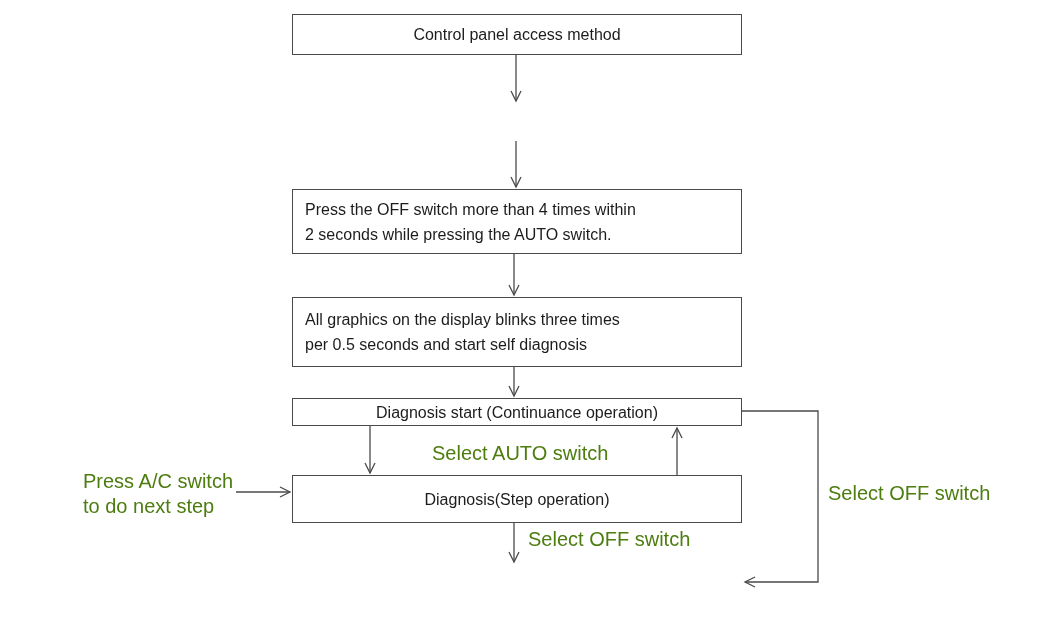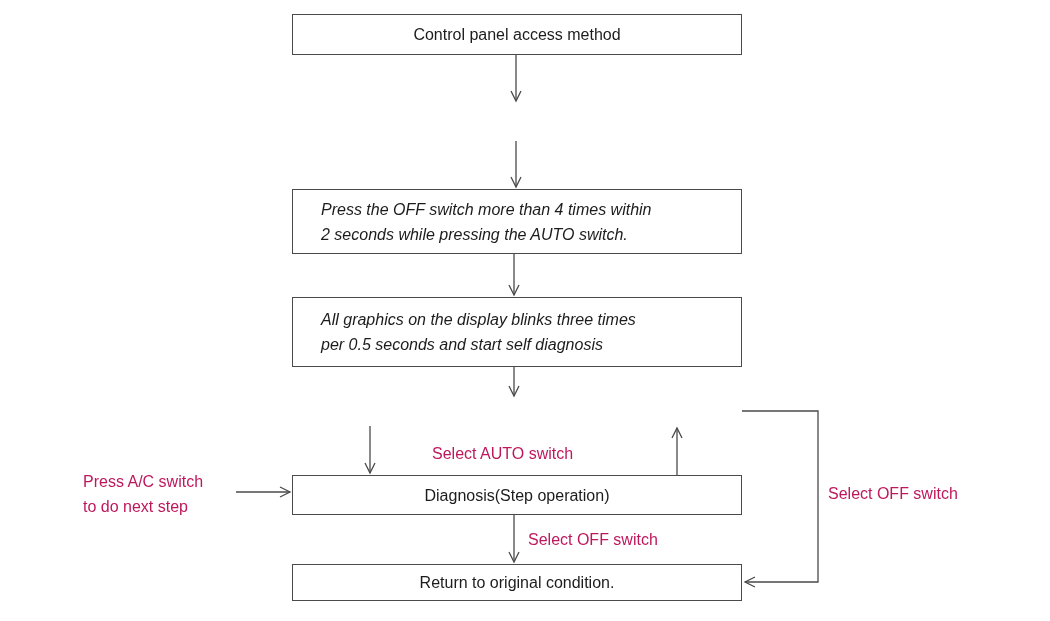--- a/index.html
+++ b/index.html
@@ -38,30 +38,29 @@
     white-space: pre-line;
   }
   .fbox.center {
     align-items: center;
     text-align: center;
     line-height: 19px;
   }
   .fbox.leftalign {
     align-items: flex-start;
     text-align: left;
-    padding-left: 28px;
+    padding-left: 12px;
     padding-right: 2px;
-    font-style: italic;
   }
   .edge-label {
     position: absolute;
-    font-size: 16px;
+    font-size: 20px;
     line-height: 25px;
     white-space: pre-line;
-    color: #be185d;
+    color: #4d7c0f;
   }
 </style>
 </head>
 <body>
 
 <div id="canvas">
 
   <svg id="edges" viewBox="0 0 1050 621" xmlns="http://www.w3.org/2000/svg">
     <defs>
       <marker id="arrow" viewBox="0 0 14 14" refX="12" refY="7" markerWidth="14" markerHeight="14" markerUnits="userSpaceOnUse" orient="auto">
@@ -83,24 +82,24 @@
 
   <div class="fbox center" style="top:14px;height:41px">Control panel access method</div>
 
 
   <div class="fbox leftalign" style="top:189px;height:65px">Press the OFF switch more than 4 times within
 2 seconds while pressing the AUTO switch.</div>
 
   <div class="fbox leftalign" style="top:297px;height:70px">All graphics on the display blinks three times
 per 0.5 seconds and start self diagnosis</div>
 
+  <div class="fbox center" style="top:398px;height:28px">Diagnosis start (Continuance operation)</div>
 
-  <div class="fbox center" style="top:475px;height:40px">Diagnosis(Step operation)</div>
+  <div class="fbox center" style="top:475px;height:48px">Diagnosis(Step operation)</div>
 
-  <div class="fbox center" style="top:564px;height:37px">Return to original condition.</div>
 
   <div class="edge-label" style="left:432px;top:441px">Select AUTO switch</div>
 
   <div class="edge-label" style="left:528px;top:527px">Select OFF switch</div>
 
   <div class="edge-label" style="left:828px;top:481px">Select OFF switch</div>
 
   <div class="edge-label" style="left:83px;top:469px">Press A/C switch
 to do next step</div>
 

